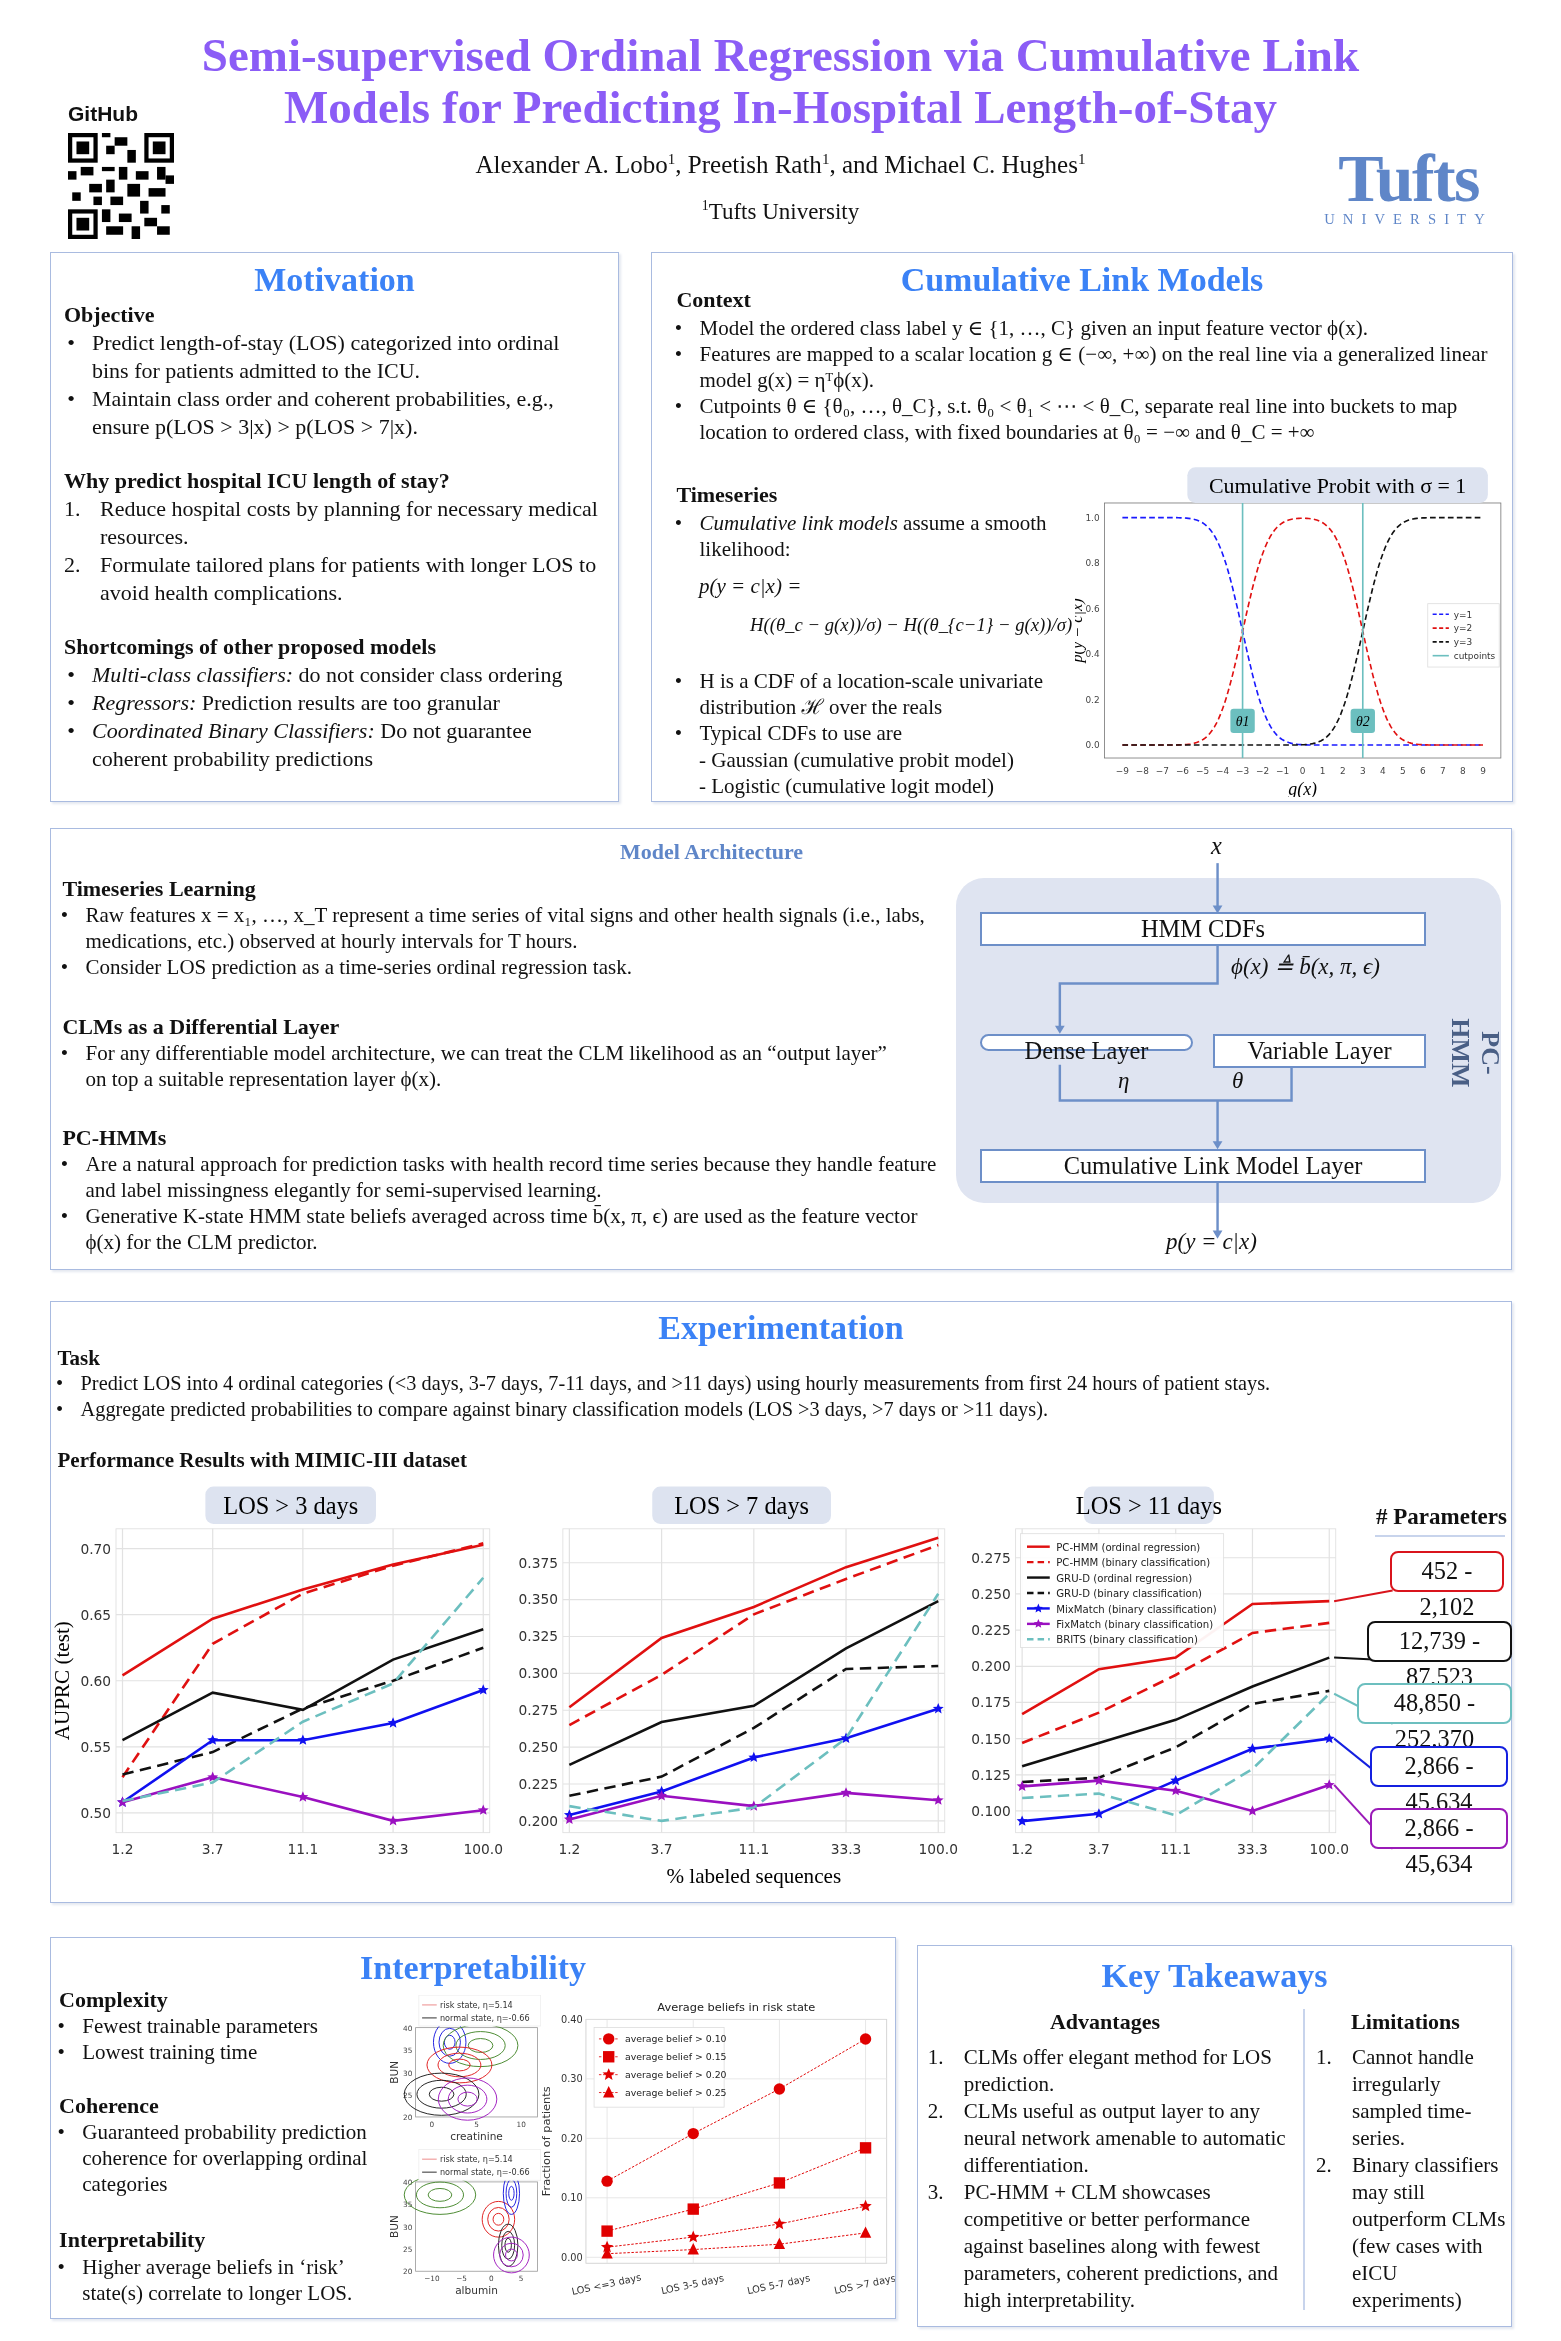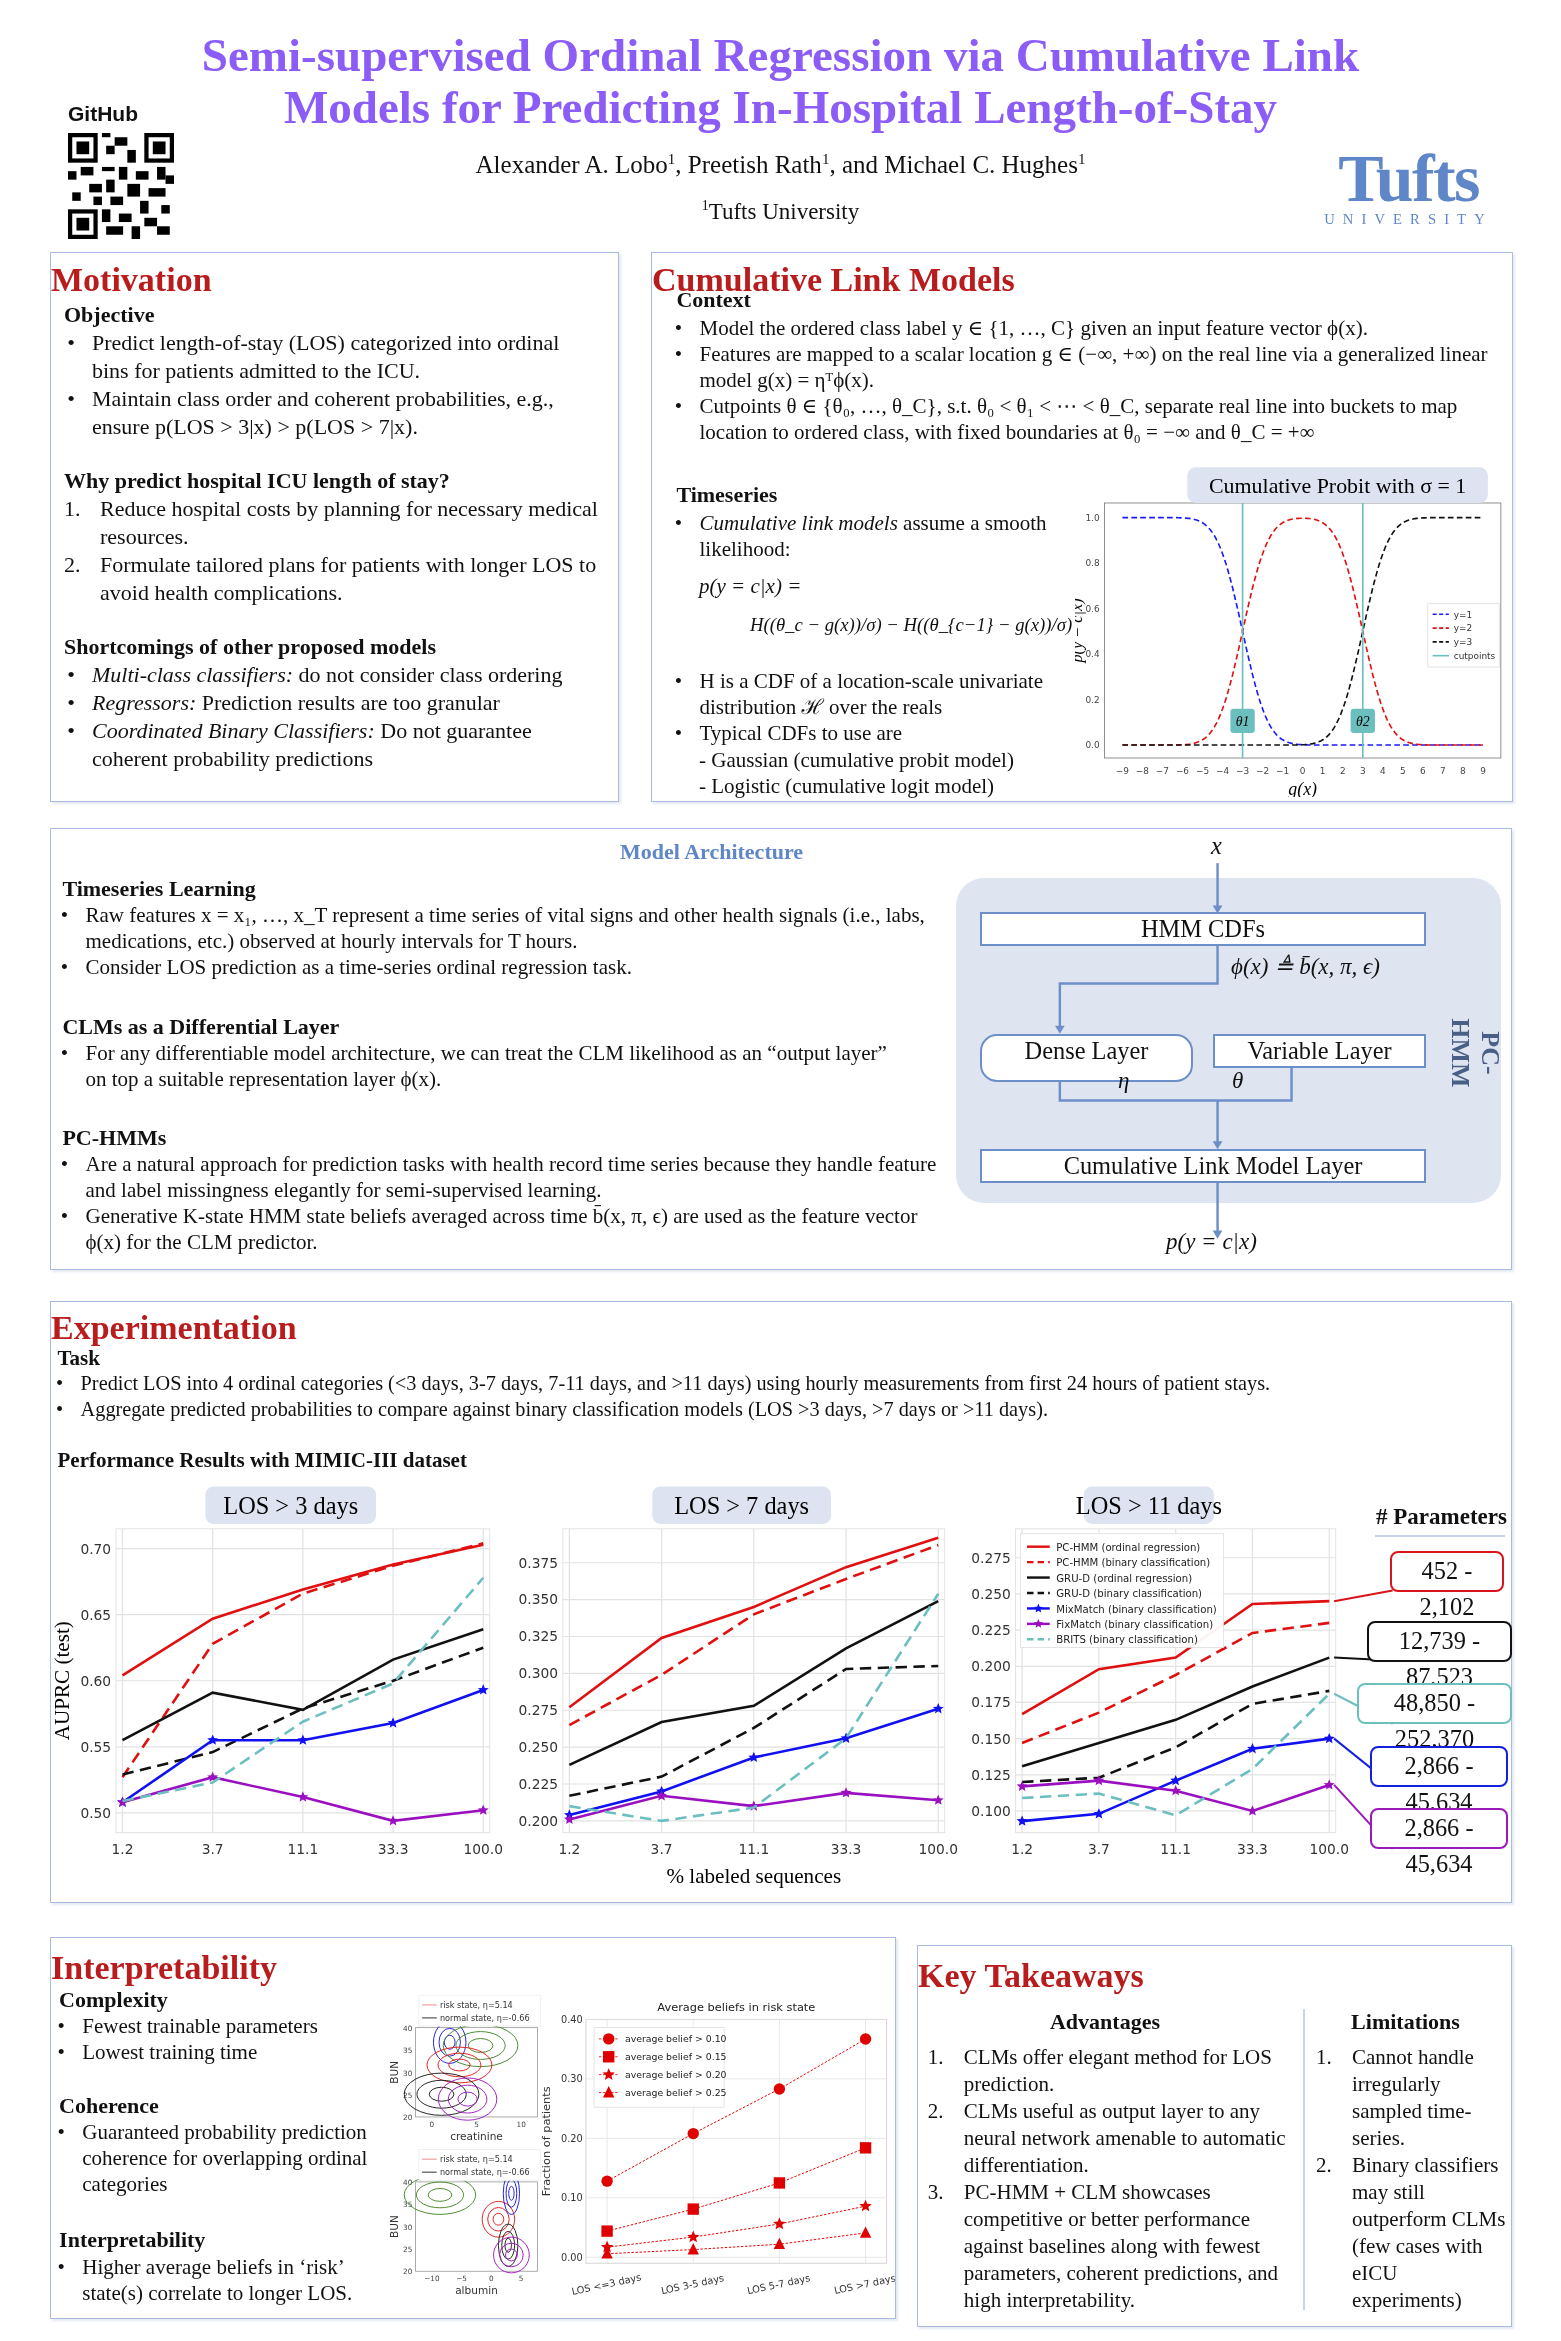--- a/index.html
+++ b/index.html
@@ -9,21 +9,21 @@
   .title { left: 0; width: 1561px; top: 29px; text-align: center; color: #8b5cf6; font-weight: bold; font-size: 47px; line-height: 52px; }
   .authors { left: 0; width: 1561px; top: 151px; text-align: center; font-size: 25px; }
   .affil { left: 0; width: 1561px; top: 198px; text-align: center; font-size: 23px; }
   sup { font-size: 60%; }
   .github-label { left: 68px; top: 102px; font-family: "Liberation Sans", sans-serif; font-weight: bold; font-size: 21px; }
   .qr { left: 68px; top: 133px; width: 106px; height: 106px; }
   .tufts { left: 1319px; top: 146px; width: 179px; text-align: center; color: #5f86c8; }
   .tufts .big { font-size: 68px; font-weight: bold; line-height: 65px; letter-spacing: -1.6px; }
   .tufts .small { font-size: 14.6px; letter-spacing: 8.1px; }
   .panel { position: absolute; border: 1.6px solid #a9bbe0; background: #fff; box-shadow: 1.6px 1.6px 2.4px #e4e8f0; }
-  .ptitle { position: absolute; left: 0; width: 100%; text-align: left; color: #b91c1c; font-weight: bold; font-size: 34px; }
+  .ptitle { position: absolute; left: 0; width: 100%; text-align: center; color: #3b82f6; font-weight: bold; font-size: 34px; }
   .sec { position: absolute; font-weight: bold; font-size: 22px; }
   .txt { position: absolute; font-size: 22px; line-height: 28px; }
   ul.b { list-style: none; }
   ul.b li { position: relative; padding-left: 28px; }
   ul.b li::before { content: "•"; position: absolute; left: 3.3px; }
   ol.n { list-style: none; }
   ol.n li { position: relative; padding-left: 36px; }
   ol.n li .num { position: absolute; left: 0; }
   i, em { font-style: italic; }
   .diagbg { position: absolute; background: #dfe4f1; border-radius: 28px; }
@@ -210,21 +210,21 @@
       </g>
       <g fill="#6d8fc8">
         <polygon points="328,94 340,94 334,104"></polygon>
         <polygon points="134,242 146,242 140,252"></polygon>
         <polygon points="328,384 340,384 334,394"></polygon>
         <polygon points="328,494 340,494 334,504"></polygon>
       </g>
     </svg>
     <div class="box" style="left:34px; top:83px; width:446px; height:34px; line-height:29px;">HMM CDFs</div>
     <div class="abs" style="left:285px; top:124px; font-style:italic; font-size:23px;">ϕ(x) ≜ b̄(x, π, ϵ)</div>
-    <div class="box" style="left:34px; top:205px; width:213px; height:48px; line-height:29px;border-radius:17px;">Dense Layer</div>
+    <div class="box" style="left:34px; top:205px; width:213px; height:17px; line-height:29px;border-radius:17px;">Dense Layer</div>
     <div class="box" style="left:267px; top:205px; width:213px; height:34px; line-height:29px;">Variable Layer</div>
     <div class="abs" style="left:172px; top:239px; font-style:italic; font-size:23px;">η</div>
     <div class="abs" style="left:286px; top:239px; font-style:italic; font-size:23px;">θ</div>
     <div class="box" style="left:34px; top:320px; width:446px; height:34px; line-height:29px;padding-left:20px;">Cumulative Link Model Layer</div>
     <div class="abs" style="left:220px; top:400px; font-style:italic; font-size:23px;">p(y = c|x)</div>
     <div class="abs" style="left:480px; top:194px; width:98px; transform:rotate(90deg); color:#4a5f85; font-weight:bold; font-size:26px; text-align:center;">PC-HMM</div>
   </div>
 </div>
 
 <div class="panel" style="left:50px; top:1301px; width:1462px; height:602px;">

